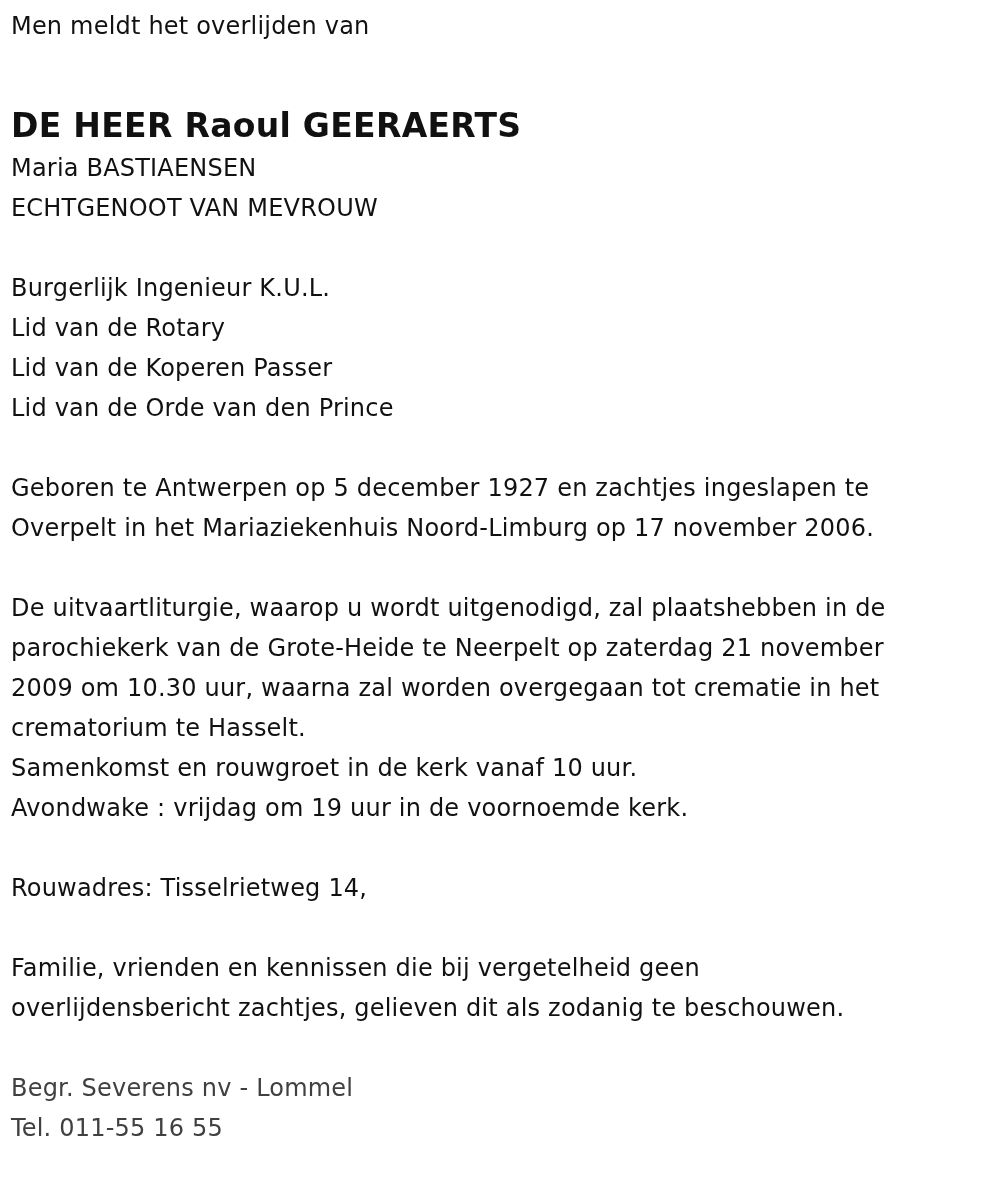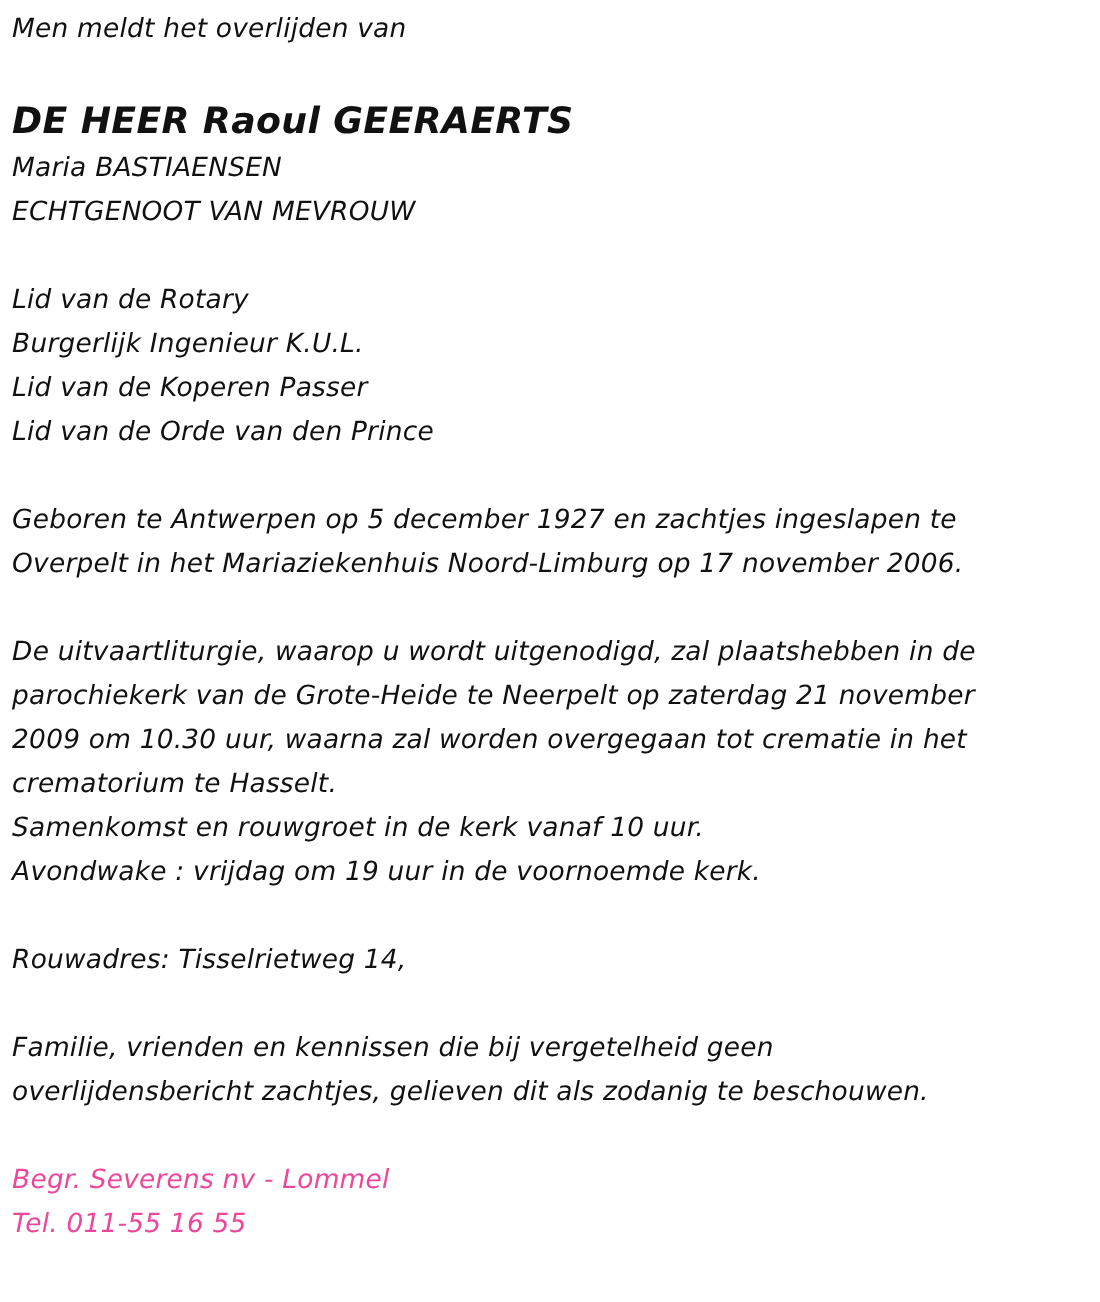--- a/index.html
+++ b/index.html
@@ -13,60 +13,59 @@
       overflow: hidden;
       font-family: "DejaVu Sans", sans-serif;
       color: #111111;
     }
     .page {
       position: relative;
       padding: 6px 0 12px 11px;
       box-sizing: border-box;
       width: 904px;
       height: 1184px;
-      font-style: italic;
     }
     .line {
       font-size: 24px;
       line-height: 40px;
       height: 40px;
       white-space: nowrap;
       letter-spacing: 0.2px;
     }
     .gap {
       height: 40px;
     }
     .title {
       font-size: 33px;
       font-weight: bold;
       line-height: 48px;
       height: 46px;
-      margin-top: 0px;
+      margin-top: 16px;
       white-space: nowrap;
       letter-spacing: 0.3px;
     }
     .block { margin: 0; padding: 0; }
-    .muted { color: #ec4899; }
+    .muted { color: #404040; }
   </style>
 </head>
 <body>
 
 <div class="page">
 
   <div class="line">Men meldt het overlijden van</div>
   <div class="gap"></div>
 
   <div class="title">DE HEER Raoul GEERAERTS</div>
   <div class="line">Maria BASTIAENSEN</div>
   <div class="line">ECHTGENOOT VAN MEVROUW</div>
   <div class="gap"></div>
 
   <div class="block">
+    <div class="line">Burgerlijk Ingenieur K.U.L.</div>
     <div class="line">Lid van de Rotary</div>
-    <div class="line">Burgerlijk Ingenieur K.U.L.</div>
     <div class="line">Lid van de Koperen Passer</div>
     <div class="line">Lid van de Orde van den Prince</div>
   </div>
   <div class="gap"></div>
 
   <div class="block">
     <div class="line">Geboren te Antwerpen op 5 december 1927 en zachtjes ingeslapen te</div>
     <div class="line">Overpelt in het Mariaziekenhuis Noord-Limburg op 17 november 2006.</div>
   </div>
   <div class="gap"></div>

